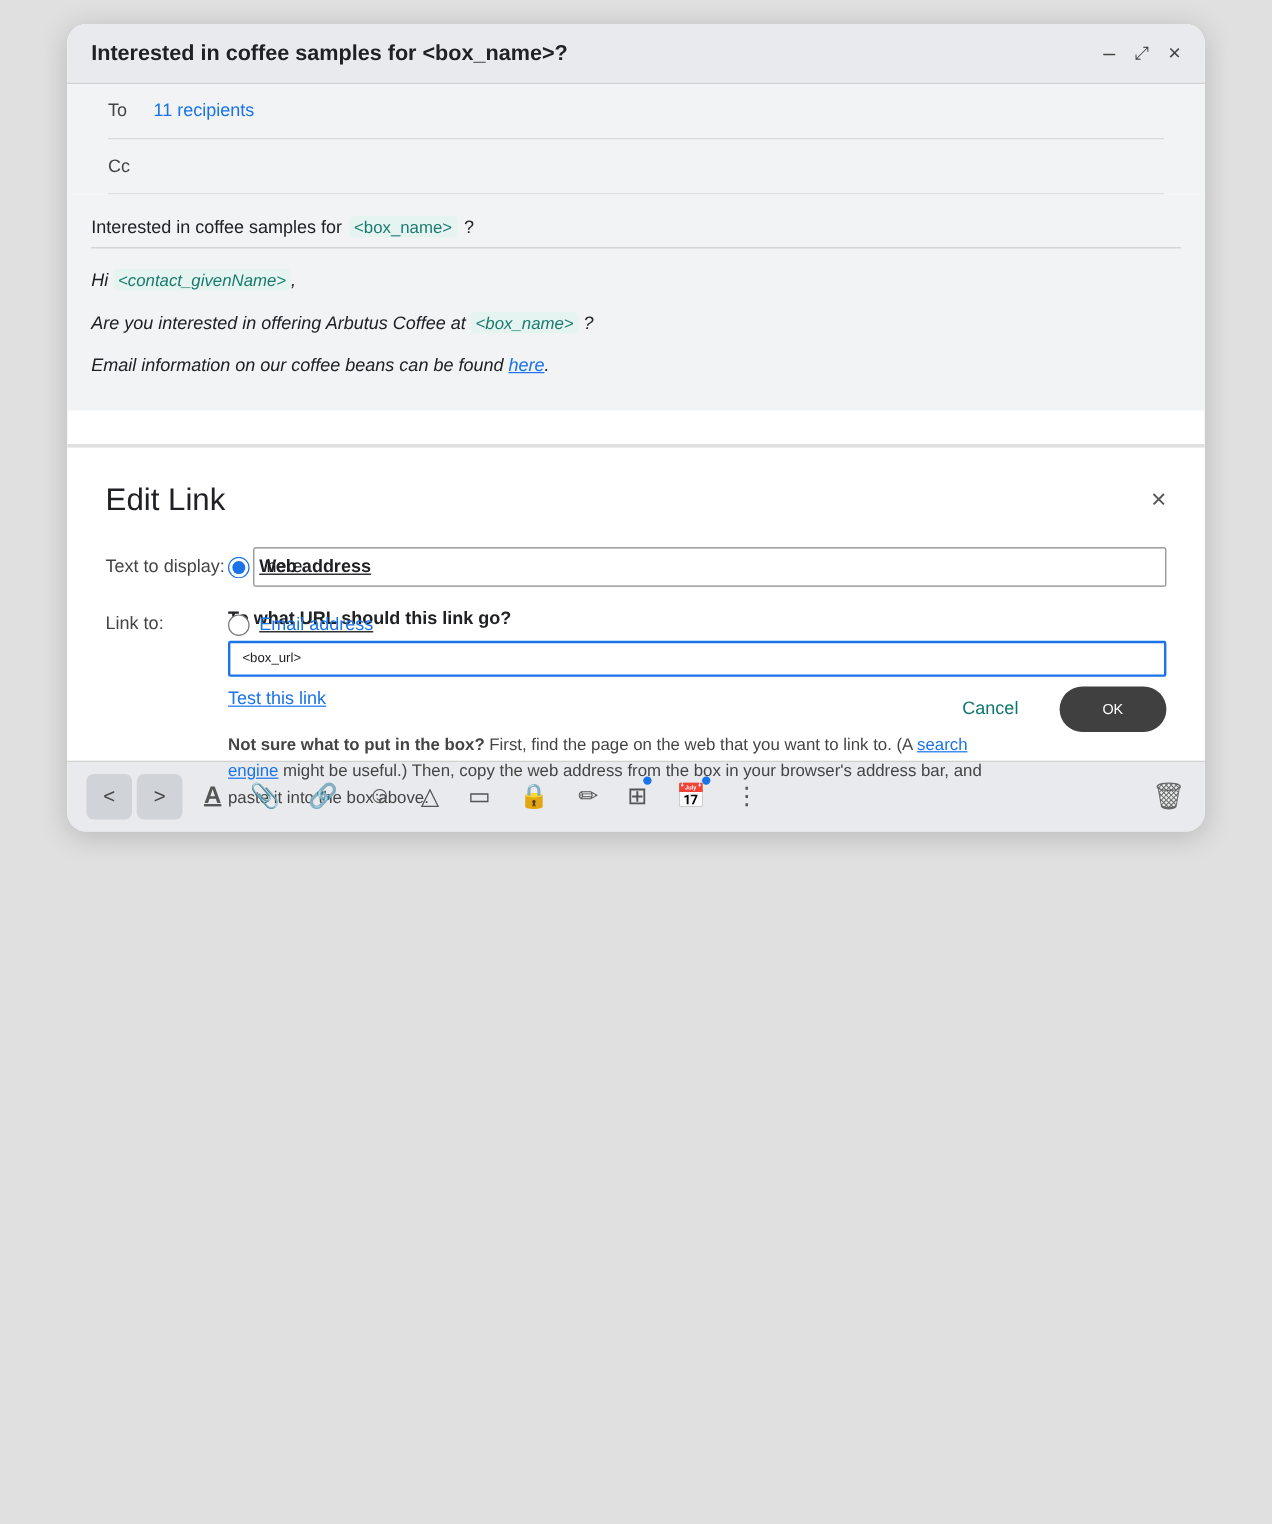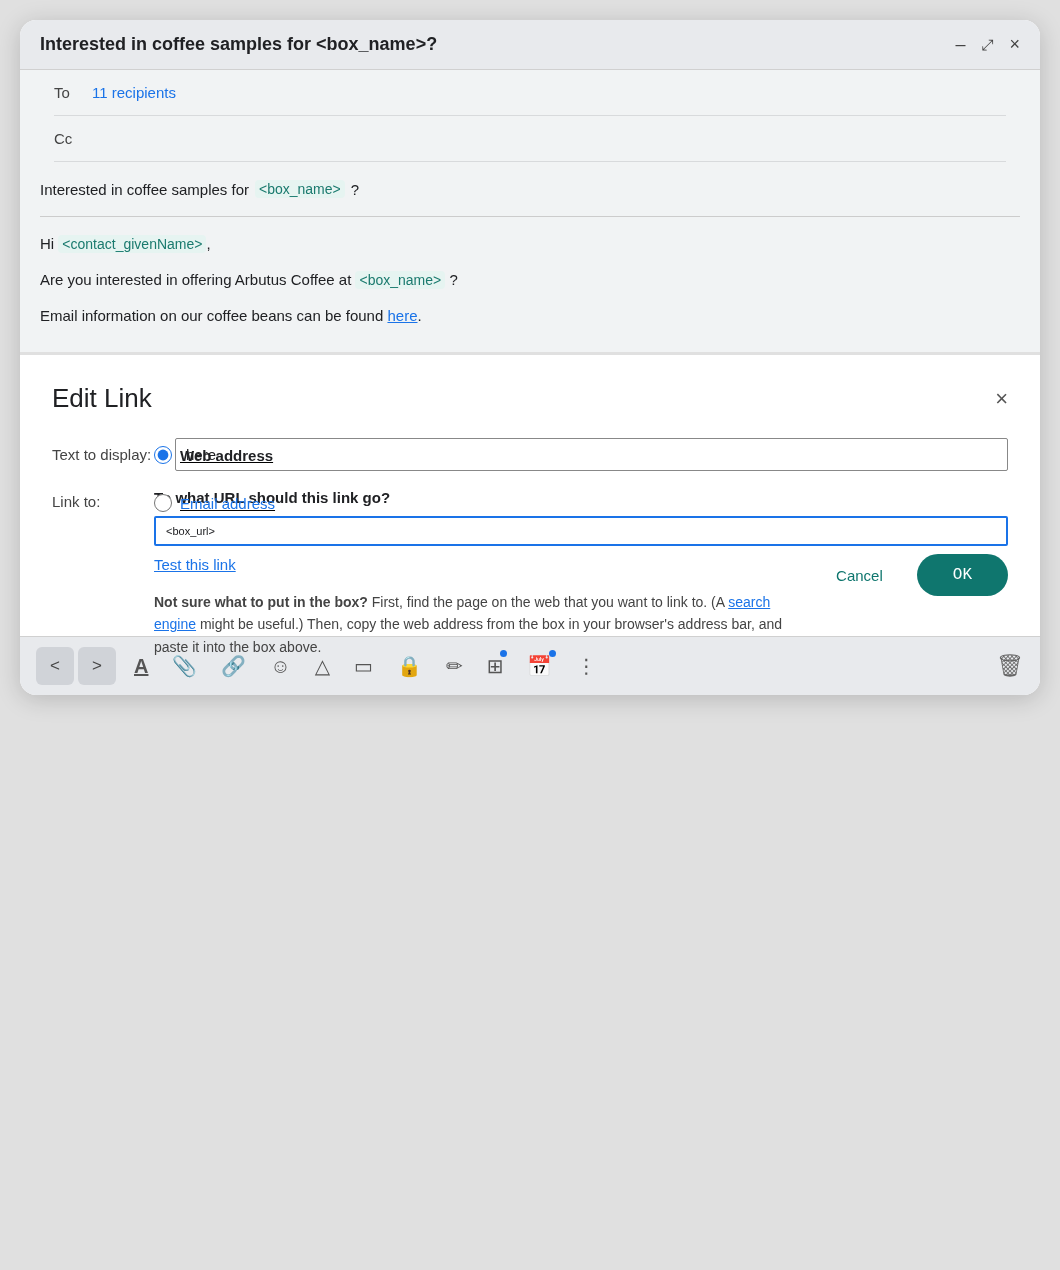--- a/index.html
+++ b/index.html
@@ -6,21 +6,21 @@
     body {
       font-family: 'Google Sans', Arial, sans-serif;
       background: #e0e0e0;
       display: flex;
       justify-content: center;
       align-items: flex-start;
       min-height: 1270px;
       padding: 20px;
     }
     .email-container {
-      width: 1020px;
+      width: 948px;
       border-radius: 16px;
       overflow: hidden;
       box-shadow: 0 4px 24px rgba(0,0,0,0.18);
       background: #fff;
     }
 
     
     .email-header {
       background: #e8eaed;
       padding: 14px 20px;
@@ -77,49 +77,51 @@
     }
 
     
     .email-body {
       background: #f1f3f4;
       padding: 18px 20px 24px 20px;
     }
     .email-subject-line {
       font-size: 15px;
       color: #202124;
-      margin-bottom: 18px;
+      margin-bottom: 8px;
       display: flex;
       align-items: center;
       gap: 6px;
       flex-wrap: wrap;
     }
     .email-body-content {
       font-size: 15px;
       color: #202124;
       line-height: 1.7;
+      font-style: italic;
     }
     .template-var {
       color: #1a7a6e;
       background: #e6f4f1;
       border-radius: 4px;
       padding: 1px 4px;
       font-size: 14px;
     }
     .email-link {
       color: #1a73e8;
       text-decoration: underline;
       cursor: pointer;
     }
 
     
     .edit-link-dialog {
       background: #fff;
       border-top: 3px solid #e0e0e0;
-      padding: 28px 32px 40px 32px;
+      padding: 28px 32px 24px 32px;
+      margin-top: 28px;
     }
     .dialog-header {
       display: flex;
       justify-content: space-between;
       align-items: center;
       margin-bottom: 24px;
     }
     .dialog-title {
       font-size: 26px;
       font-weight: 400;
@@ -247,29 +249,28 @@
       background: none;
       border: none;
       font-size: 15px;
       color: #0f766e;
       cursor: pointer;
       padding: 10px 18px;
       border-radius: 24px;
       font-weight: 400;
     }
     .btn-ok {
-      background: #0f766e;
+      background: #404040;
       color: #fff;
       border: none;
       border-radius: 24px;
       padding: 12px 36px;
-      font-size: 16px;
+      font-size: 12px;
       font-weight: 500;
       cursor: pointer;
-      font-family: Liberation Mono, monospace;
     }
 
     
     .email-toolbar {
       background: #e8eaed;
       border-top: 1px solid #d0d0d0;
       padding: 10px 16px;
       display: flex;
       align-items: center;
       gap: 12px;

